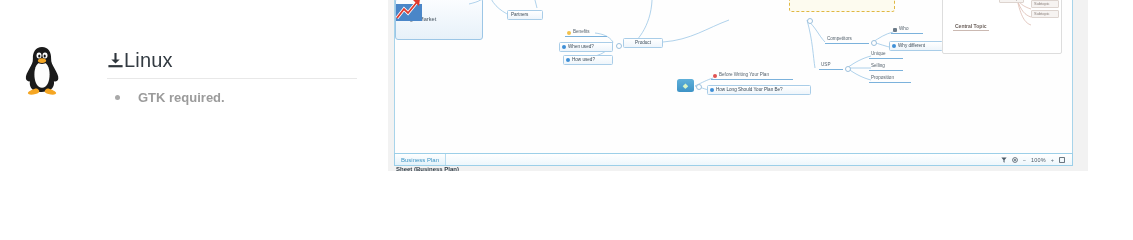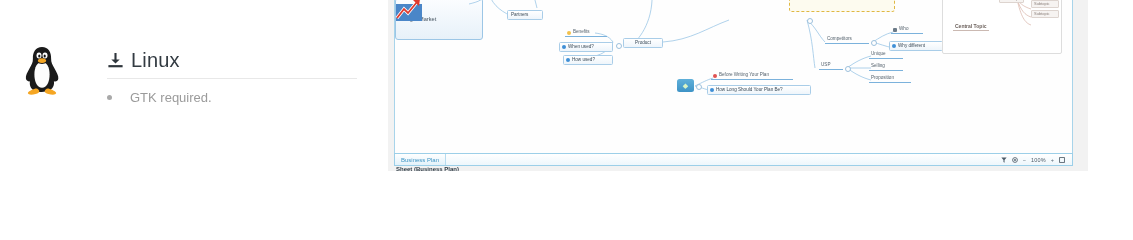--- a/index.html
+++ b/index.html
@@ -23,42 +23,43 @@
     background: #fff;
   }
   #platform-logo {
     position: absolute;
     left: 18px; top: 44px;
     width: 48px; height: 52px;
   }
   #os-heading {
     position: absolute;
     left: 107px; top: 45px;
-    display: flex; align-items: center; gap: 7px;
+    display: flex; align-items: center; gap: 0;
     height: 30px;
   }
   #download-icon { display:block; width:17px; height:17px; }
   #os-name {
     font-size: 20px;
     color: #333b42;
     font-weight: 400;
     letter-spacing: .2px;
     line-height: 1;
   }
   #heading-rule {
     position: absolute;
     left: 107px; top: 78px;
     width: 250px; height: 1px;
     background: #e8e8e8;
   }
   #requirements-list {
     position: absolute;
-    left: 107px; top: 88px;
+    left: 115px; top: 88px;
     margin: 0; padding: 0;
     list-style: none;
+    font-weight: bold;
   }
   #requirements-list li {
     position: relative;
     padding-left: 23px;
     font-size: 13px;
     color: #9b9b9b;
     line-height: 19px;
   }
   #requirements-list li .bullet {
     position: absolute;

